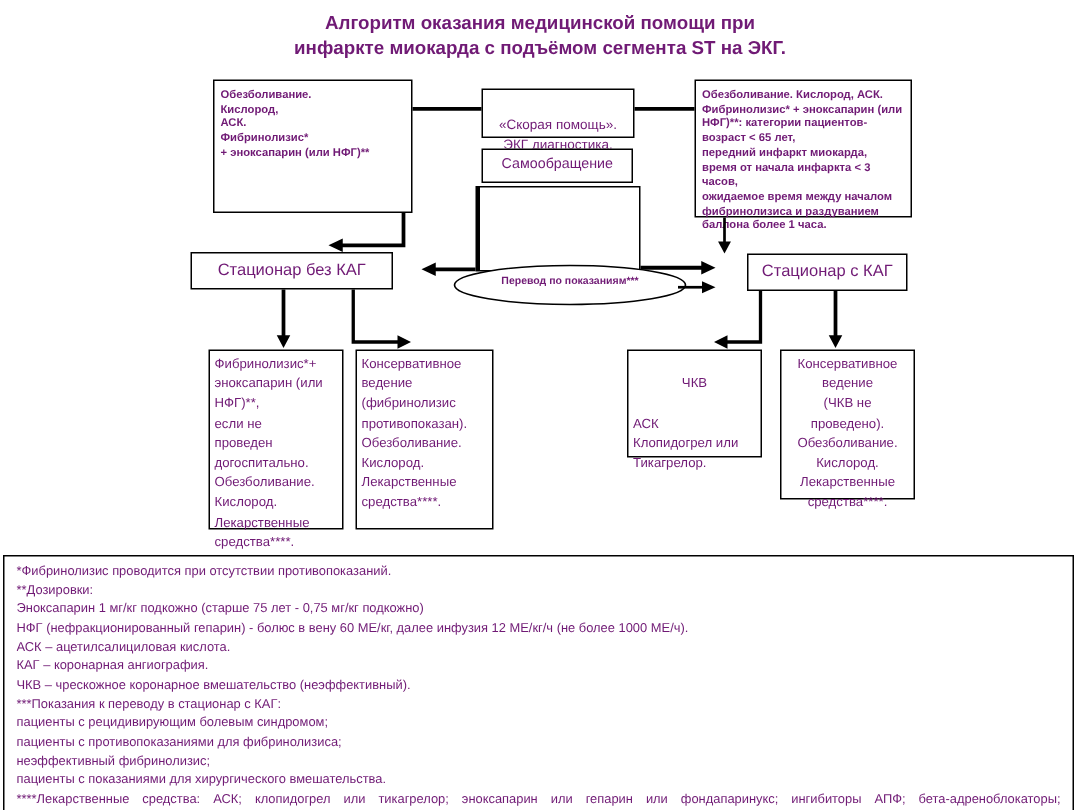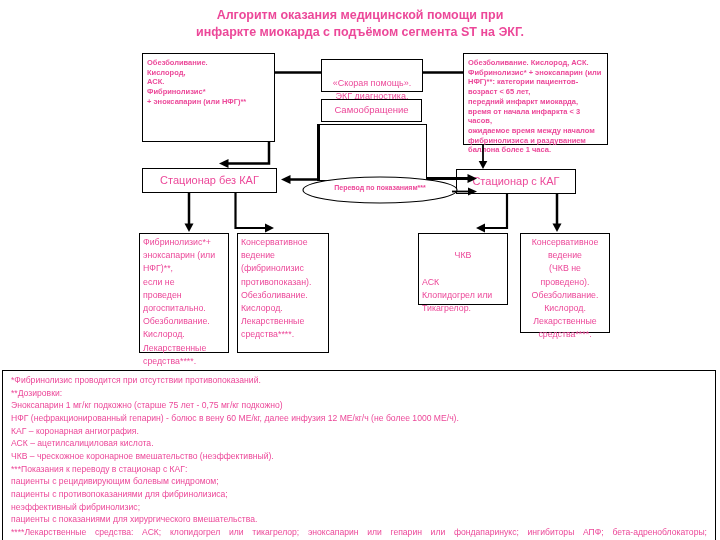--- a/index.html
+++ b/index.html
@@ -1,18 +1,18 @@
 <!DOCTYPE html>
 <html><head>
 <meta charset="utf-8">
 <style>
   html,body{margin:0;padding:0;background:#fff;}
   .canvas{
     position:relative;width:720px;height:540px;background:#ffffff;
-    font-family:"Liberation Sans", sans-serif;color:#ec4899;overflow:hidden;
+    font-family:"Liberation Sans", sans-serif;color:#701a75;overflow:hidden;
   }
   .title{
     position:absolute;left:0;top:7px;width:720px;text-align:center;
     font-size:12.5px;font-weight:bold;line-height:17px;letter-spacing:0px;
   }
   .box{
     position:absolute;border:1px solid #000;background:#fff;box-sizing:border-box;
     white-space:pre-line;overflow:visible;
   }
   .small-bold{font-size:7.5px;font-weight:bold;line-height:9.7px;padding:4px 4px;}
@@ -64,23 +64,23 @@
 НФГ)**: категории пациентов-
 возраст &lt; 65 лет,
 передний инфаркт миокарда,
 время от начала инфаркта &lt; 3 часов,
 ожидаемое время между началом
 фибринолизиса и раздуванием
 баллона более 1 часа.</div>
 
     <div class="box connector-rect" style="left:317px;top:124px;width:110px;height:57px;"></div>
 
-    <div class="box hospital center" style="left:142px;top:168px;width:135px;height:25px;">Стационар без КАГ</div>
+    <div class="box hospital center" style="left:127px;top:168px;width:135px;height:25px;">Стационар без КАГ</div>
 
-    <div class="box hospital center" style="left:456px;top:169px;width:120px;height:25px;">Стационар с КАГ</div>
+    <div class="box hospital center" style="left:498px;top:169px;width:107px;height:25px;">Стационар с КАГ</div>
 
     <div class="box bottom-box" style="left:139px;top:233px;width:90px;height:120px;">Фибринолизис*+
 эноксапарин (или
 НФГ)**,
 если не
 проведен
 догоспитально.
 Обезболивание.
 Кислород.
 Лекарственные
@@ -145,22 +145,22 @@
     <polygon points="557,232 552.5,223.5 561.5,223.5" fill="#000"></polygon>
   </svg>
 
   <div class="oval-label">Перевод по показаниям***</div>
 
   <div class="footnotes">
     <div class="fn-line">*Фибринолизис проводится при отсутствии противопоказаний.</div>
     <div class="fn-line">**Дозировки:</div>
     <div class="fn-line">Эноксапарин 1 мг/кг подкожно (старше 75 лет - 0,75 мг/кг подкожно)</div>
     <div class="fn-line">НФГ (нефракционированный гепарин) - болюс в вену 60 МЕ/кг, далее инфузия 12 МЕ/кг/ч (не более 1000 МЕ/ч).</div>
+    <div class="fn-line">АСК – ацетилсалициловая кислота.</div>
     <div class="fn-line">КАГ – коронарная ангиография.</div>
-    <div class="fn-line">АСК – ацетилсалициловая кислота.</div>
     <div class="fn-line">ЧКВ – чрескожное коронарное вмешательство (неэффективный).</div>
     <div class="fn-line">***Показания к переводу в стационар с КАГ:</div>
     <div class="fn-line">пациенты с рецидивирующим болевым синдромом;</div>
     <div class="fn-line">пациенты с противопоказаниями для фибринолизиса;</div>
     <div class="fn-line">неэффективный фибринолизис;</div>
     <div class="fn-line">пациенты с показаниями для хирургического вмешательства.</div>
     <div class="fn-line fn-justify">****Лекарственные средства: АСК; клопидогрел или тикагрелор; эноксапарин или гепарин или фондапаринукс; ингибиторы АПФ; бета-адреноблокаторы;</div>
   </div>
 
 </div>

